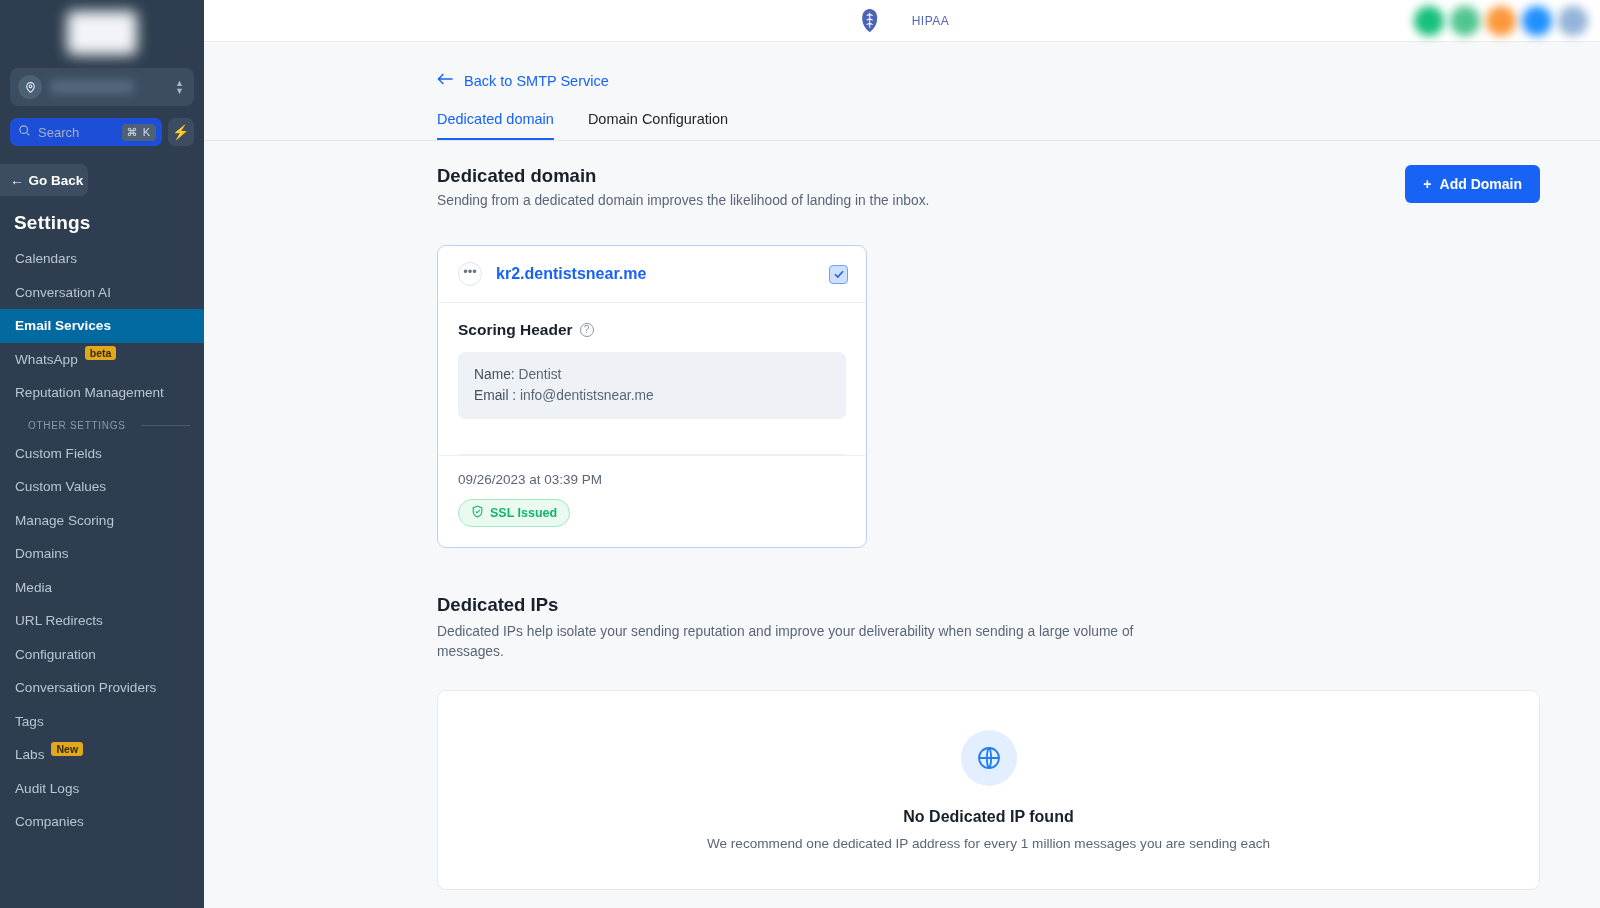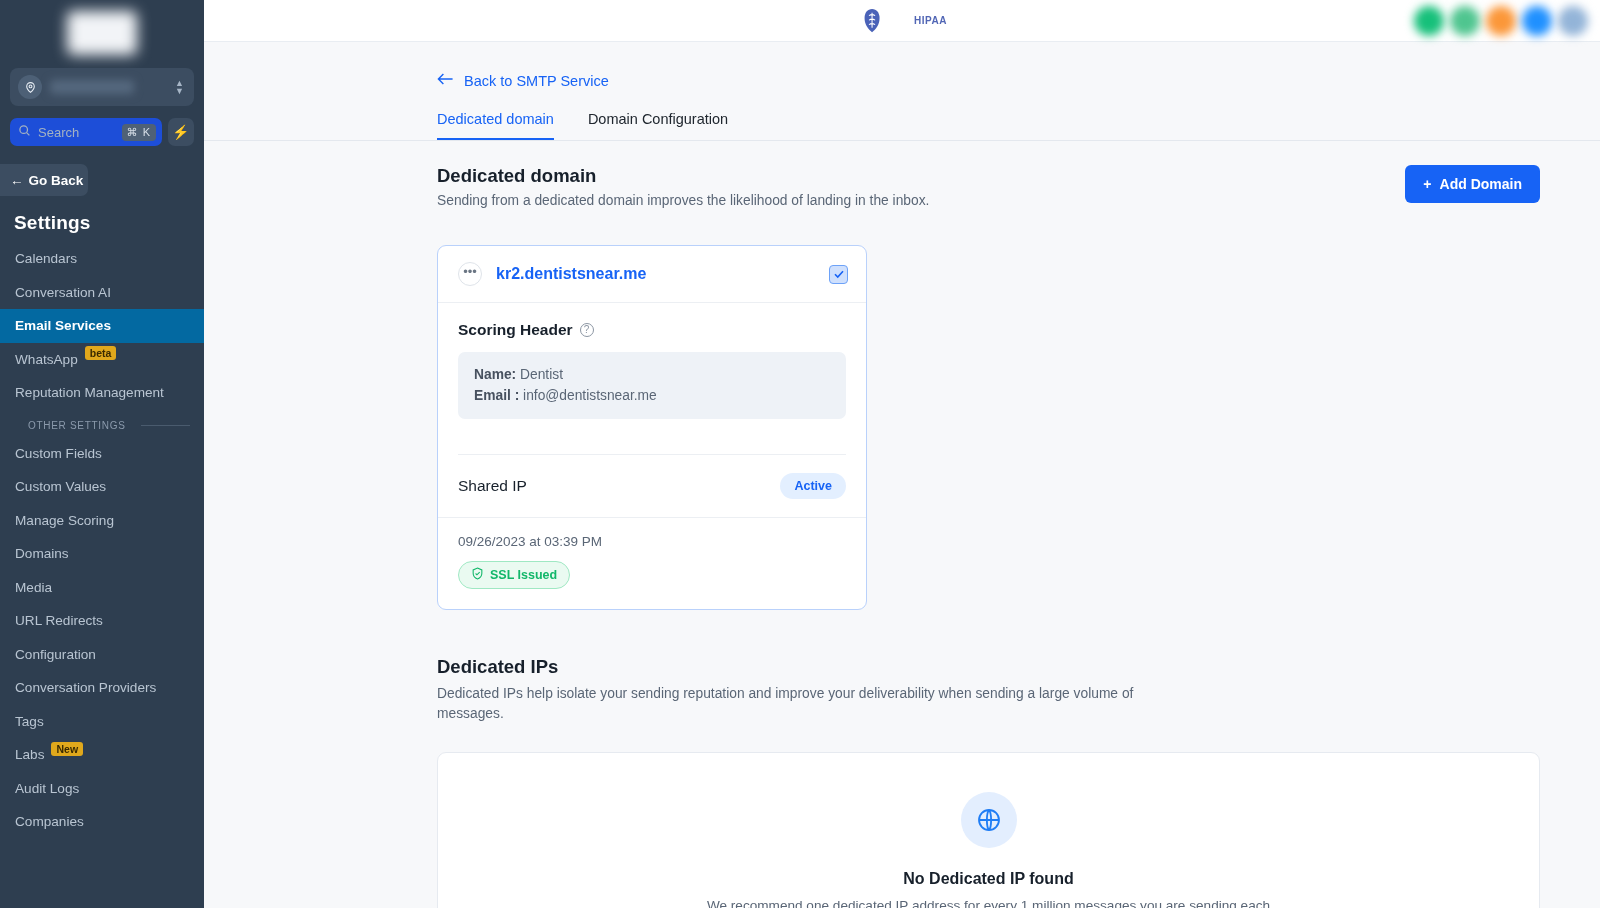--- a/index.html
+++ b/index.html
@@ -103,21 +103,21 @@
   .topbar {
     height: 42px; background: #ffffff; border-bottom: 1px solid #e9edf2;
     display: flex; align-items: center; position: relative; flex: 0 0 42px;
   }
   .brand-logo {
     position: absolute; left: 50%; transform: translateX(-50%);
     display: flex; align-items: center; gap: 3px;
   }
   .brand-mark { width: 30px; height: 30px; }
   .brand-text {
-    font-size: 10px; color: #5166b5; font-weight: 700; letter-spacing: .5px;
+    font-size: 12px; color: #5166b5; font-weight: 400; letter-spacing: .5px;
     filter: blur(0.6px);
     padding-left: 24px;
   }
   .avatars { position: absolute; right: 12px; display: flex; gap: 6px; }
   .av { width: 30px; height: 30px; border-radius: 50%; filter: blur(5px); }
 
   .content { flex: 1; overflow: hidden; padding: 0 0 0 0; position: relative; }
   .back-link {
     display: flex; align-items: center; gap: 10px;
     color: #1763f5; font-size: 14.5px; padding: 30px 0 0 233px;
@@ -172,21 +172,21 @@
   .dh-title { font-size: 15.5px; font-weight: 700; color: #17202b; }
   .q-icon {
     width: 14px; height: 14px; border-radius: 50%; border: 1.2px solid #8c96a3;
     color: #8c96a3; font-size: 10px; display: flex;
     align-items: center; justify-content: center; line-height: 1;
   }
   .dh-box {
     margin-top: 13px; background: #eef2f7; border-radius: 7px;
     padding: 12px 16px; font-size: 13.8px; color: #5a6676; line-height: 1.55;
   }
-  .dh-box b { color: #47515f; font-weight: 700; text-align: right; }
+  .dh-box b { color: #47515f; font-weight: 400; text-align: right; }
   .rule { height: 1px; background: #eceff3; margin: 35px 0 0 0; }
   .ip-row {
     display: flex; align-items: center; justify-content: space-between;
     padding: 18px 0 18px 0;
   }
   .ip-label { font-size: 15.5px; color: #17202b; }
   .active-pill {
     background: #e3efff; color: #1763f5; font-size: 12.5px; font-weight: 600;
     border-radius: 20px; padding: 6px 14px;
   }
@@ -396,24 +396,20 @@
               <span>Dentist</span>
             </div>
             <div>
               <b>Email :</b>
               <span>info@dentistsnear.me</span>
             </div>
           </div>
 
           <div class="rule"></div>
 
-          <div class="ip-row">
-            <span class="ip-label">Shared IP</span>
-            <span class="active-pill">Active</span>
-          </div>
         </div>
 
         <div class="card-foot">
           <div class="ts">09/26/2023 at 03:39 PM</div>
           <span class="ssl-pill">
             <span>
               <svg width="13" height="13" viewBox="0 0 24 24" fill="none" stroke="#12b76a" stroke-width="2">
                 <path d="M12 2l8 3.5v6c0 5-3.5 9-8 10.5C7.5 20.5 4 16.5 4 11.5v-6z"></path>
                 <path d="M8.5 12l2.5 2.5L16 9.5"></path>
               </svg>

